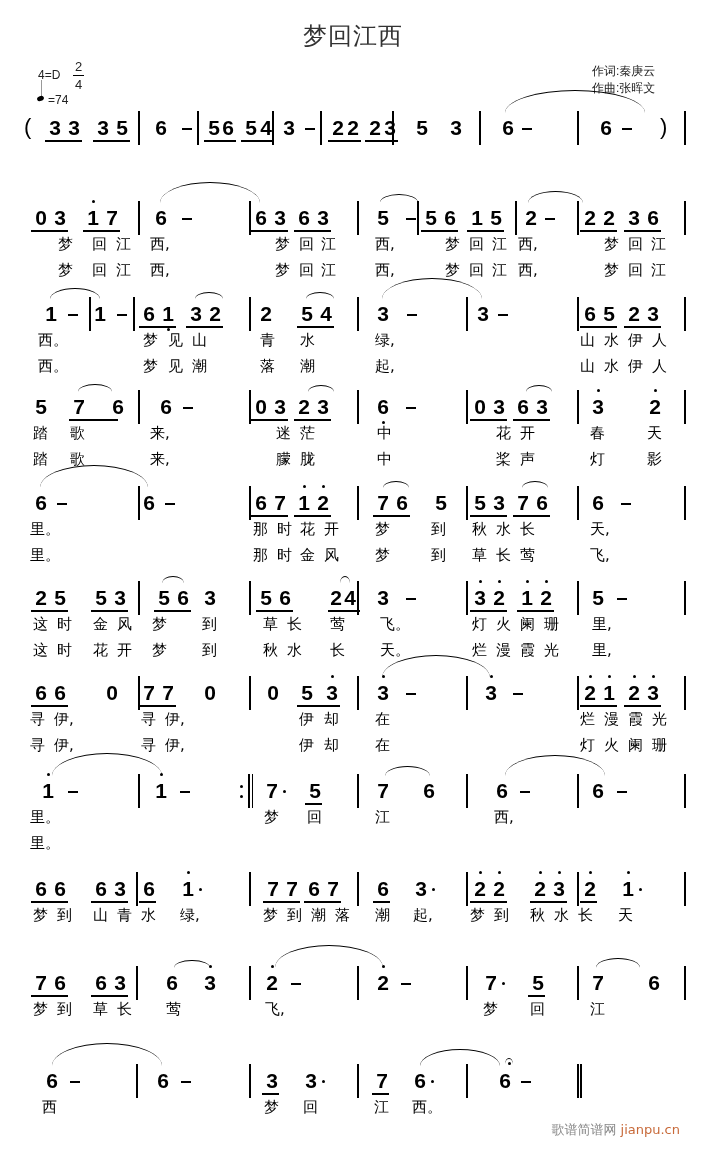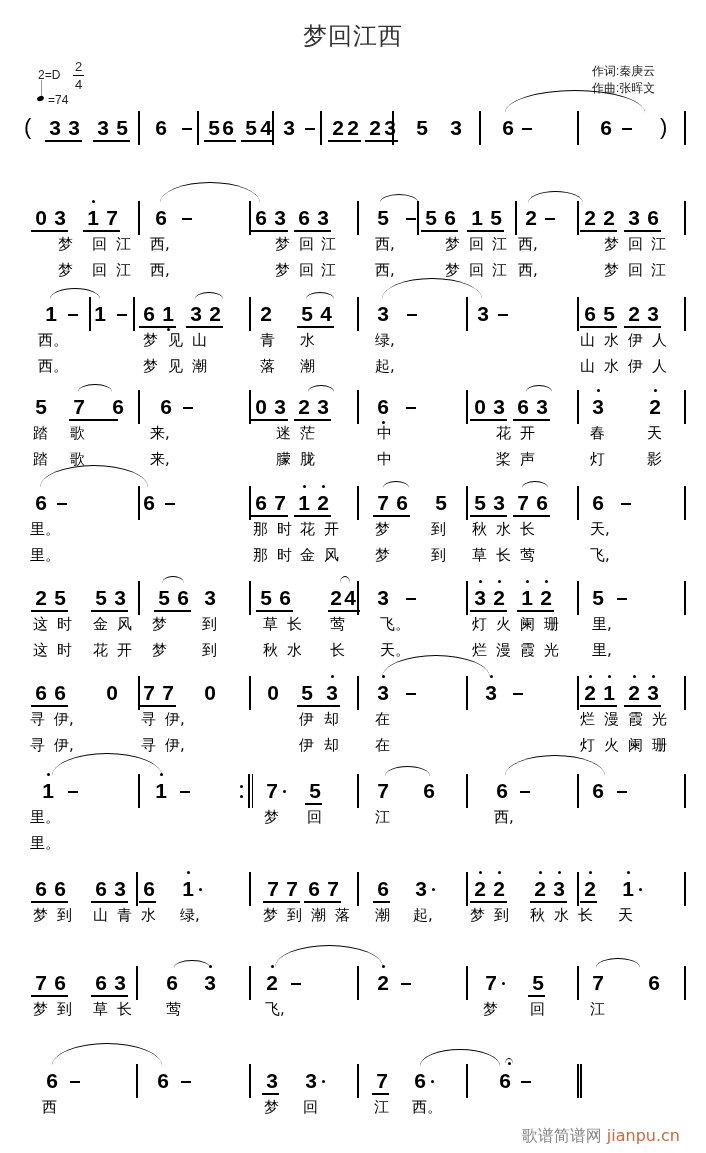--- a/index.html
+++ b/index.html
@@ -10,29 +10,29 @@
   .note{position:absolute;font-family:"Liberation Sans",sans-serif;font-weight:bold;font-size:21px;line-height:22px;width:16px;text-align:center;}
   .note .hi{position:absolute;left:50%;top:-7px;width:3px;height:3px;margin-left:-1.5px;border-radius:50%;background:#000;}
   .note .lo{position:absolute;left:50%;bottom:-6px;width:3px;height:3px;margin-left:-1.5px;border-radius:50%;background:#000;}
   .dot{position:absolute;width:3px;height:3px;border-radius:50%;background:#000;}
   .dash{position:absolute;width:10px;height:1.5px;background:#000;}
   .uline{position:absolute;height:1.5px;background:#000;}
   .bar{position:absolute;width:1.5px;background:#000;height:34px;}
   .lyr{position:absolute;font-size:15px;line-height:16px;white-space:nowrap;font-family:"DejaVu Sans",sans-serif;}
   .slur{position:absolute;border-top:1.2px solid #000;border-radius:50% 50% 0 0 / 100% 100% 0 0;}
   .paren{position:absolute;font-size:22px;font-family:"Liberation Sans",sans-serif;}
-  .watermark{right:26px;bottom:6px;font-size:16px;color:#888;}
+  .watermark{right:26px;bottom:14px;font-size:13px;color:#888;}
   .watermark .u{color:#c86a3a;}
 </style>
 </head>
 <body>
 
 <div class="abs title">梦回江西</div>
 
-<div class="abs meta" style="left:38px;top:68px;">2=D</div>
+<div class="abs meta" style="left:38px;top:68px;">4=D</div>
 <div class="abs meta" style="left:75px;top:59px;font-size:13px;">2</div>
 <div class="abs" style="left:73px;top:75px;width:11px;height:1px;background:#000;"></div>
 <div class="abs meta" style="left:75px;top:77px;font-size:13px;">4</div>
 <div class="abs" style="left:41px;top:80px;width:1px;height:18px;background:#999;"></div>
 <div class="abs" style="left:37px;top:96px;width:7px;height:5px;border-radius:50%;background:#000;transform:rotate(-20deg);"></div>
 <div class="abs meta" style="left:48px;top:93px;">=74</div>
 
 <div class="abs meta" style="left:592px;top:63px;">作词:秦庚云</div>
 <div class="abs meta" style="left:592px;top:80px;">作曲:张晖文</div>
 

